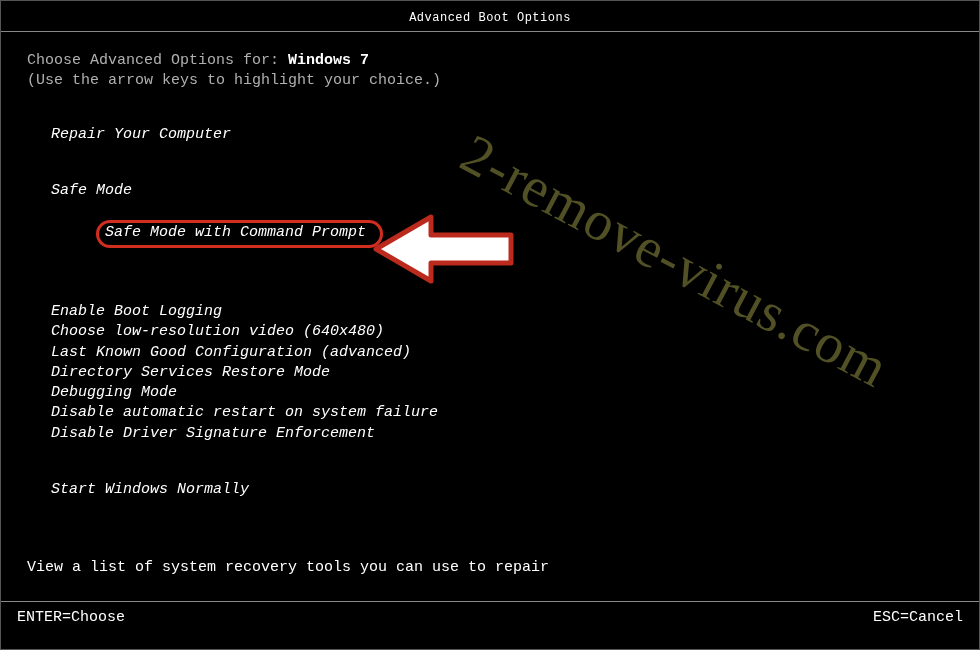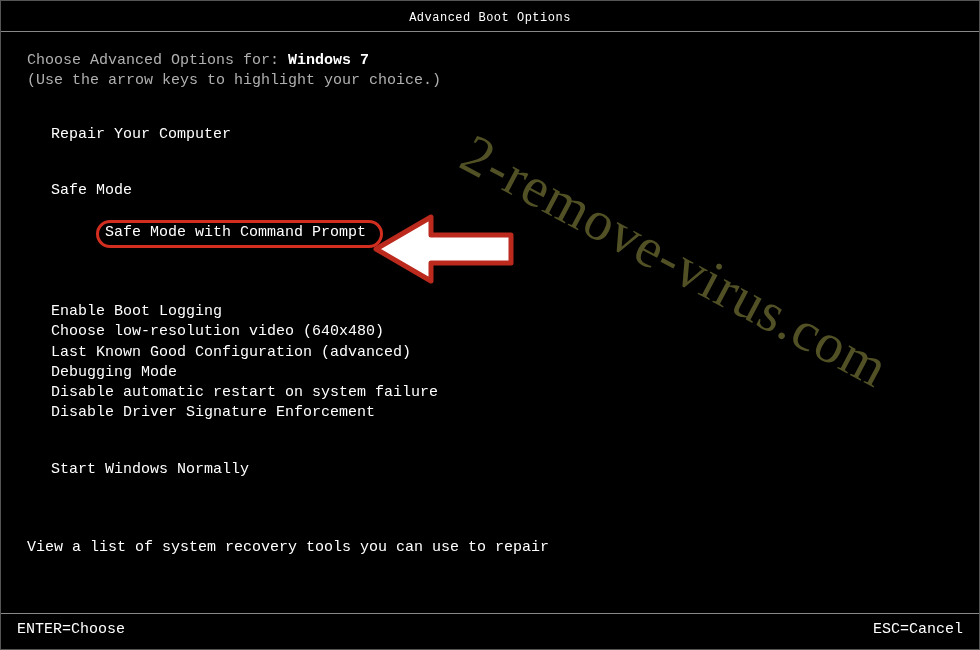--- a/index.html
+++ b/index.html
@@ -20,21 +20,21 @@
       padding: 10px 0 6px 0;
       border-bottom: 1px solid #888;
       font-size: 12px;
       letter-spacing: 0.5px;
     }
     .content {
       padding: 20px 26px 0 26px;
     }
     .prompt-line { margin-bottom: 3px; }
     .os-name { color: #fff; font-weight: bold; }
-    .menu-block { margin-top: 36px; margin-left: 24px; }
+    .menu-block { margin-top: 36px; margin-left: 24px; font-style: italic; }
     .menu-item {
       color: #fff;
       line-height: 1.35;
       white-space: pre;
     }
     .gap-after { margin-bottom: 36px; }
     .highlighted {
       display: inline-block;
       border: 3px solid #d22e1f;
       border-radius: 22px;
@@ -52,21 +52,21 @@
       color: #b0b0b0;
       width: 130px;
       flex-shrink: 0;
     }
     .desc-text {
       color: #fff;
       line-height: 1.35;
     }
     .footer {
       position: absolute;
-      bottom: 4px;
+      bottom: 16px;
       left: 0;
       right: 0;
       border-top: 1px solid #888;
       color: #fff;
       padding: 7px 16px;
       display: flex;
       justify-content: space-between;
       font-size: 15px;
     }
     .arrow {
@@ -108,20 +108,21 @@
     <div class="menu-item gap-after">Repair Your Computer</div>
 
     <div class="menu-item">Safe Mode</div>
     <div class="menu-item gap-after">
       <span class="highlighted">Safe Mode with Command Prompt</span>
     </div>
 
     <div class="menu-item">Enable Boot Logging</div>
     <div class="menu-item">Choose low-resolution video (640x480)</div>
     <div class="menu-item">Last Known Good Configuration (advanced)</div>
+    <div class="menu-item">Directory Services Restore Mode</div>
     <div class="menu-item">Debugging Mode</div>
     <div class="menu-item">Disable automatic restart on system failure</div>
     <div class="menu-item gap-after">Disable Driver Signature Enforcement</div>
 
     <div class="menu-item">Start Windows Normally</div>
   </div>
 
   <div class="description">
     <div class="desc-text">
       <span>View a list of system recovery tools you can use to repair</span><br>

